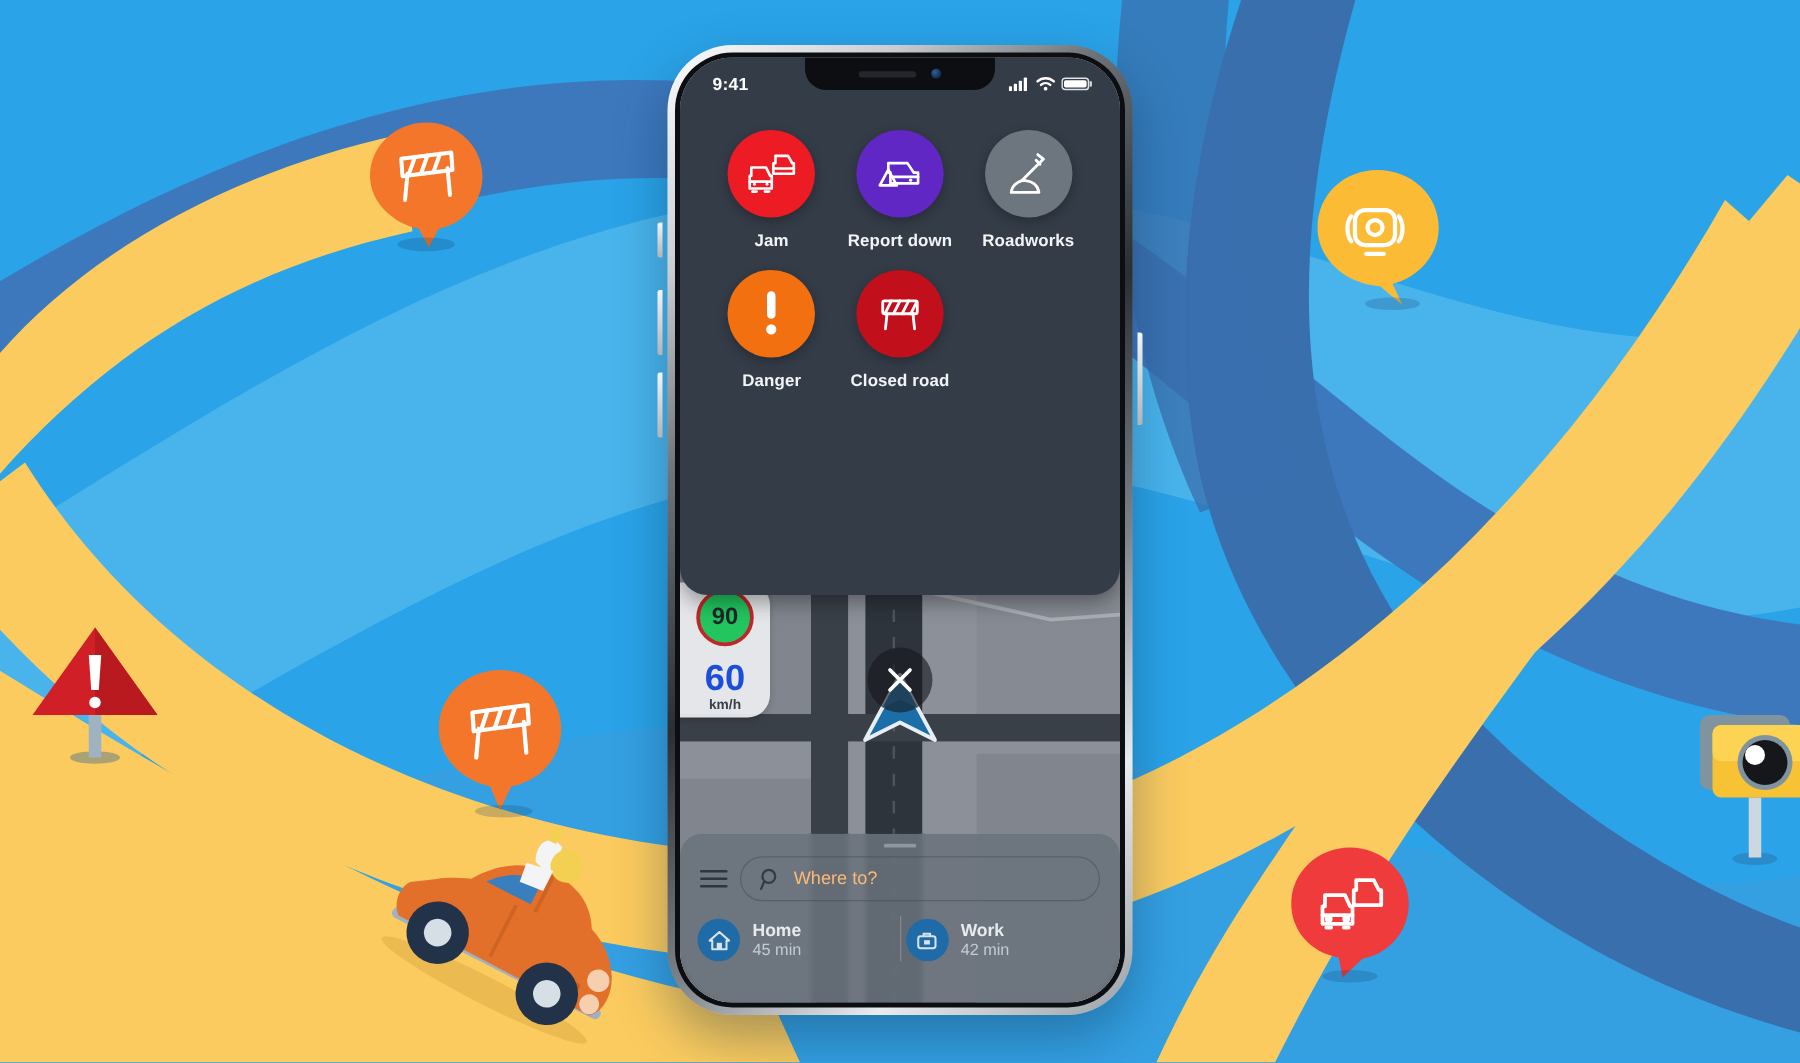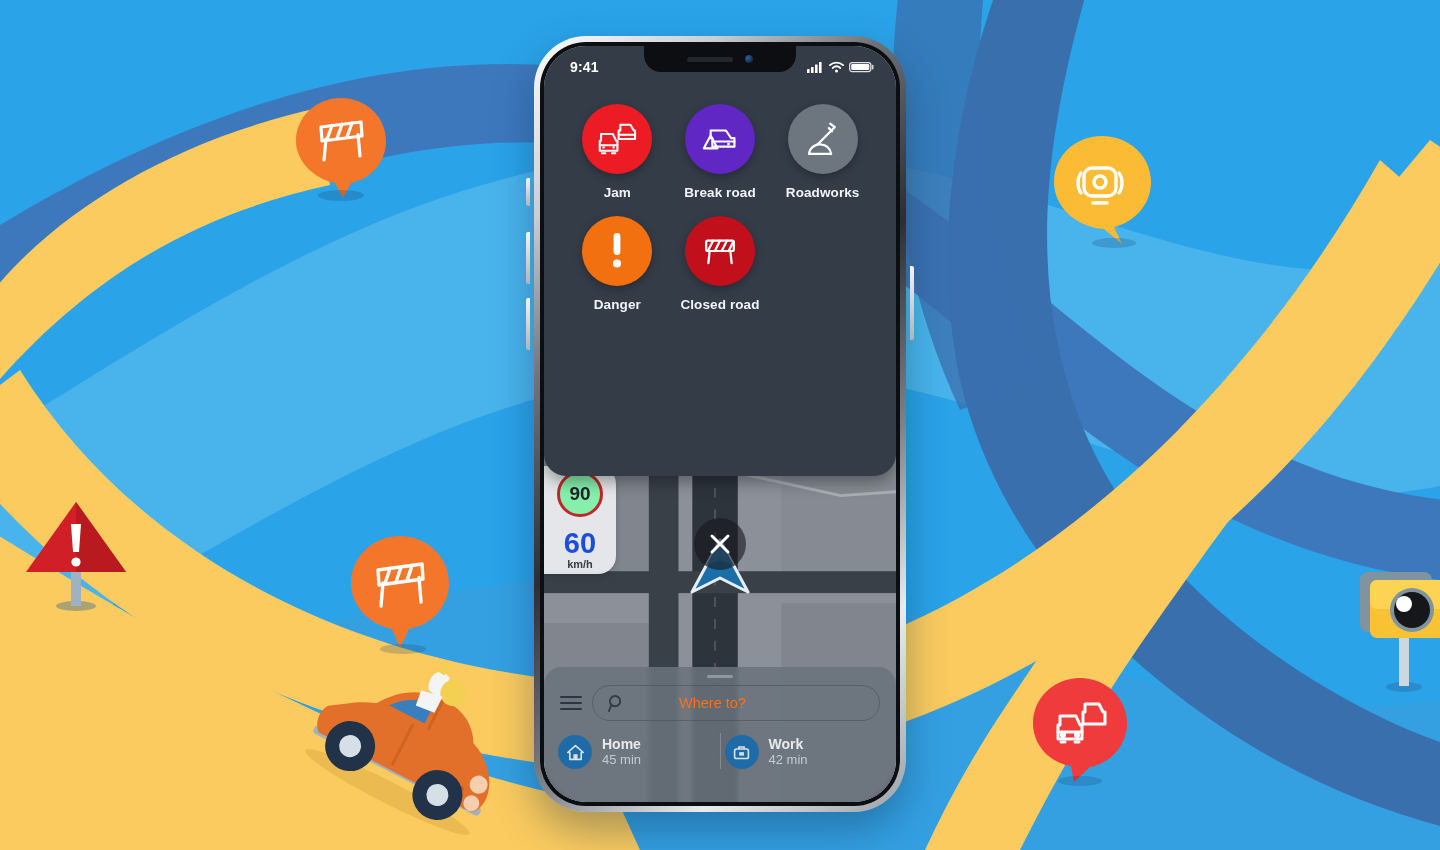--- a/index.html
+++ b/index.html
@@ -53,21 +53,21 @@
   
   .speedpanel{
     position:absolute;left:0;top:420px;width:72px;height:108px;
     background:rgba(236,238,240,.93);
     border-radius:0 18px 18px 0;
     display:flex;flex-direction:column;align-items:center;justify-content:center;
     box-shadow:0 2px 6px rgba(0,0,0,.18);
   }
   .limit{
     width:40px;height:40px;border-radius:50%;border:3px solid #c0262a;
-    background:#86efac;display:flex;align-items:center;justify-content:center;
+    background:#22c55e;display:flex;align-items:center;justify-content:center;
     font-size:19px;font-weight:bold;color:#22262b;line-height:1;
   }
   .curspeed{font-size:29px;font-weight:bold;color:#1d4ed8;line-height:1;margin-top:12px;}
   .curunit{font-size:11px;font-weight:bold;color:#3a4048;line-height:1;margin-top:1px;}
 
   
   .navarrow{position:absolute;left:50%;top:492px;transform:translateX(-50%);}
   .closebtn{
     position:absolute;left:50%;top:472px;transform:translateX(-50%);
     width:52px;height:52px;border-radius:50%;background:rgba(22,26,31,.62);
@@ -83,21 +83,21 @@
   }
   .grabber{width:26px;height:3px;border-radius:2px;background:rgba(255,255,255,.30);
     margin:8px auto 0;}
   .searchrow{display:flex;align-items:center;gap:10px;padding:7px 16px 0 16px;}
   .hamburger{width:22px;display:flex;flex-direction:column;gap:4px;flex:none;cursor:pointer;}
   .hamburger i{display:block;height:2px;background:#2c3540;border-radius:2px;}
   .searchbar{
     flex:1;height:36px;border-radius:20px;border:1.5px solid rgba(60,72,85,.45);
     display:flex;align-items:center;gap:9px;padding:0 14px;box-sizing:border-box;
   }
-  .searchph{font-size:14.5px;color:#f97316;margin-left:44px;}
+  .searchph{font-size:14.5px;color:#fdba74;}
   .shortcuts{display:flex;align-items:flex-end;padding:12px 14px 0 14px;}
   .sc{display:flex;align-items:center;gap:10px;flex:1;cursor:pointer;}
   .sc-ico{width:34px;height:34px;border-radius:50%;background:#1f6ba8;
     display:flex;align-items:center;justify-content:center;flex:none;}
   .sc-title{font-size:14px;font-weight:bold;color:#e7ebef;line-height:1.15;}
   .sc-sub{font-size:13px;color:#c4ccd3;line-height:1.2;}
   .sc-div{width:1px;height:36px;background:rgba(255,255,255,.22);margin:0 4px;}
 
   
   .report{
@@ -451,21 +451,21 @@
               <div class="disc" style="background:#6027c4;">
                 <svg width="40" height="34" viewBox="0 0 46 40">
                   <g stroke="#fff" stroke-width="2.5" fill="none" stroke-linecap="round" stroke-linejoin="round">
                     <path d="M12 10 L30 10 L36 19 L40 19 L40 29 L14 29 L14 19 L12 19 Z"></path>
                     <path d="M14 23 L40 23"></path>
                     <circle cx="33" cy="26" r="1.6" fill="#fff" stroke="none"></circle>
                     <path d="M12 16 L4 31 L20 31 Z"></path>
                   </g>
                 </svg>
               </div>
-              <div class="cell-label">Break road</div>
+              <div class="cell-label">Report down</div>
             </div>
 
             <div class="cell">
               <div class="disc" style="background:#6d757e;">
                 <svg width="38" height="38" viewBox="0 0 42 42">
                   <g stroke="#fff" stroke-width="2.5" fill="none" stroke-linecap="round" stroke-linejoin="round">
                     <path d="M29 4 L34 8 L24 18"></path>
                     <path d="M27.5 9 L31 12.5"></path>
                     <path d="M24 18 L15 27"></path>
                     <path d="M15 27 C9 29, 6 33, 5.5 37.5 L30 37.5 C29 31, 24 27.5, 18 27 Z"></path>

